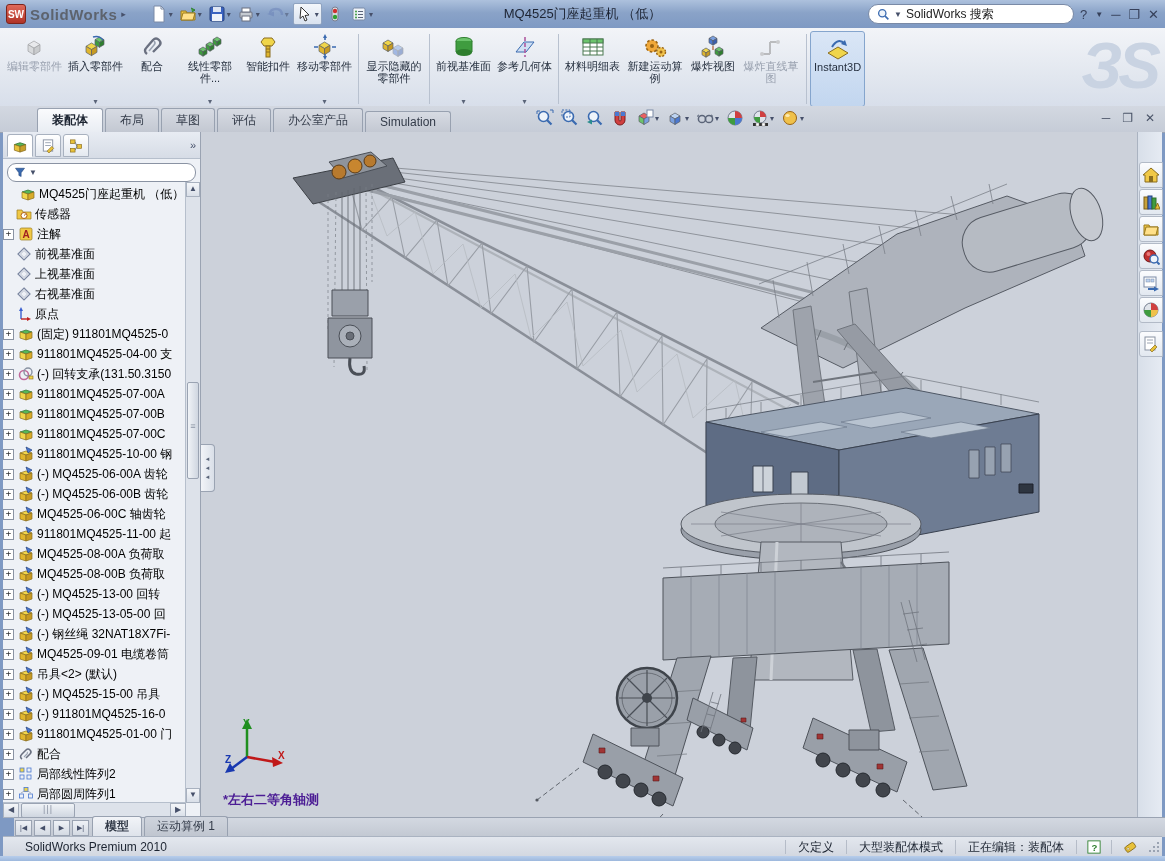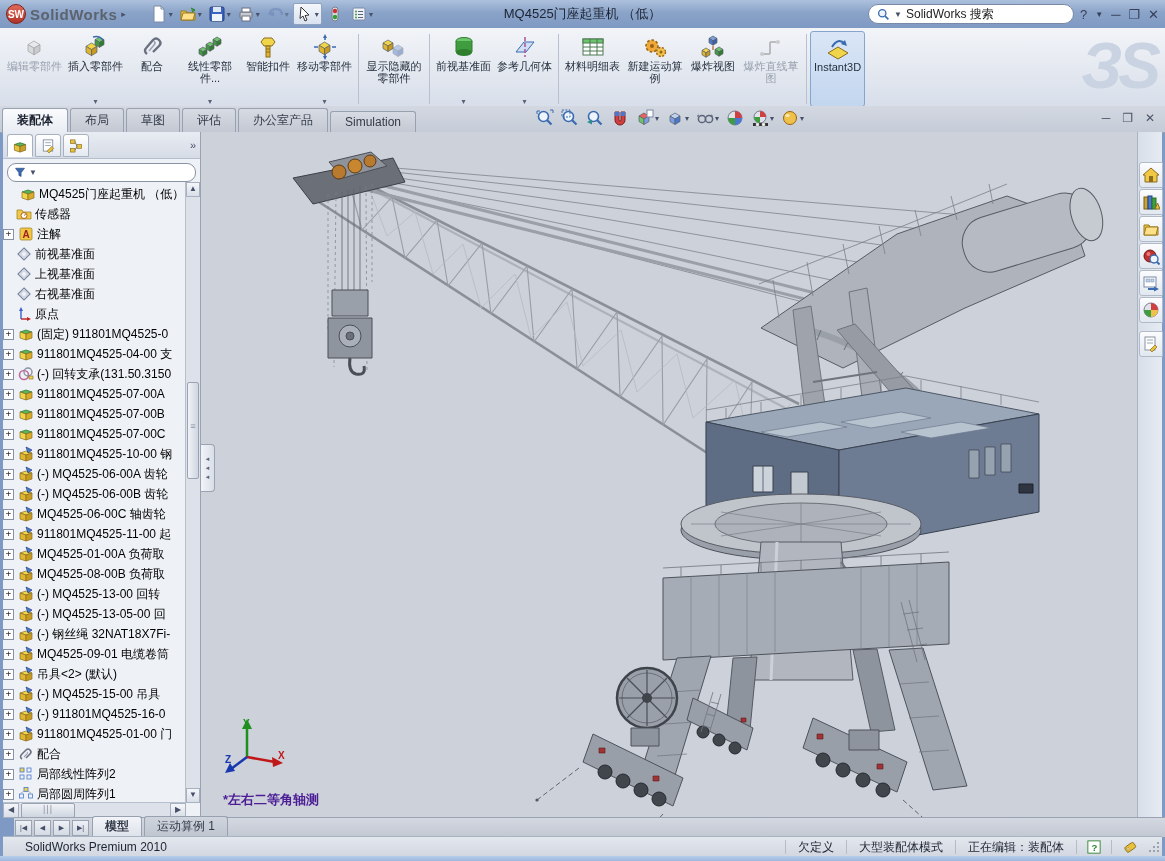--- a/index.html
+++ b/index.html
@@ -3,21 +3,21 @@
 <meta charset="utf-8">
 <style>
   html,body{margin:0;padding:0;}
   body{width:1165px;height:861px;position:relative;font-family:"Liberation Sans",sans-serif;font-size:12px;
        -webkit-font-smoothing:antialiased;overflow:hidden;background:#7e99c3;}
   .win{position:absolute;inset:0;background:#7e99c3;}
   
   .titlebar{position:absolute;left:0;top:0;right:0;height:28px;
     background:linear-gradient(#adc1dd,#8aa3c8 45%,#7e99c3);display:flex;align-items:center;padding:0 6px;}
   .logo{display:flex;align-items:center;gap:4px;margin-right:8px;}
-  .logo-cube{width:18px;height:18px;background:linear-gradient(#e06a5a,#b03327);border:1px solid #7c241c;border-radius:10px;
+  .logo-cube{width:18px;height:18px;background:linear-gradient(#e06a5a,#b03327);border:1px solid #7c241c;border-radius:3px;
     color:#fff;font-weight:bold;font-size:10px;display:flex;align-items:center;justify-content:center;}
   .logo-text{font-size:15px;font-weight:bold;color:#5d636d;letter-spacing:.5px;}
   .qb{display:flex;align-items:center;gap:2px;margin-left:14px;}
   .qbtn{display:flex;align-items:center;padding:1px 2px;border-radius:2px;}
   .qbtn.boxed{border:1px solid #8fa3c0;background:linear-gradient(#f4f7fb,#d9e2ef);}
   .qbtn .dd{font-size:8px;color:#46506a;margin-left:1px;}
   .qbtn.disabled{opacity:.5;}
   .tb-title{position:absolute;left:0;right:0;text-align:center;color:#1d2433;font-size:13px;pointer-events:none;}
   .tb-right{margin-left:auto;display:flex;align-items:center;gap:6px;z-index:2;}
   .searchbox{display:flex;align-items:center;gap:4px;background:#fff;border:1px solid #7a8aa6;border-radius:10px;
@@ -34,21 +34,21 @@
   .rbtn .rlb{font-size:11px;line-height:12px;white-space:pre-wrap;}
   .rbtn .rdd{font-size:8px;color:#5a6478;margin-top:auto;}
   .rbtn.disabled{color:#9aa2b0;}
   .rbtn.disabled svg{filter:grayscale(1);opacity:.55;}
   .rbtn.active{background:linear-gradient(#dae6f6,#c2d6ef);border:1px solid #85a5cd;}
   .rsep{width:1px;background:#b8c1cf;margin:4px 3px;}
   .watermark{position:absolute;right:8px;top:2px;font-size:64px;font-style:italic;font-weight:bold;
     color:#c9d3e2;letter-spacing:-4px;pointer-events:none;line-height:72px;}
   
   .tabrow{position:absolute;left:0;top:106px;right:0;height:26px;background:linear-gradient(#d3d8e1,#c6ccd7);
-    border-bottom:1px solid #9aa3b2;display:flex;align-items:flex-end;}
+    border-bottom:1px solid #9aa3b2;display:flex;align-items:flex-end;padding-left:35px;}
   .ctab{padding:3px 14px;margin-left:2px;border:1px solid #98a1b0;border-bottom:none;border-radius:3px 3px 0 0;
     background:linear-gradient(#d7dbe3,#c3c8d2);color:#333b49;font-size:12px;}
   .ctab.active{background:linear-gradient(#fafbfd,#e9edf3);font-weight:bold;color:#1c2431;}
   .viewbar{position:absolute;left:535px;top:2px;display:flex;align-items:center;gap:5px;}
   .vbtn{display:flex;align-items:center;padding:1px;}
   .vbtn .dd{font-size:8px;color:#46506a;margin-left:1px;}
   .docbtns{position:absolute;right:10px;top:5px;display:flex;gap:12px;color:#4a5468;font-size:12px;}
   
   .main{position:absolute;left:3px;top:132px;width:1159px;height:685px;background:#ccd1db;}
   
@@ -771,21 +771,21 @@
           <div class="trow child">
             <span class="exp">+</span>
             <span class="tic">
               <svg width="16" height="16" viewBox="0 0 16 16">
                 <polygon points="2,7 8,5 14,7 8,9" fill="#f0d54a" stroke="#8a6d1f" stroke-width=".7"></polygon>
                 <polygon points="2,7 8,9 8,15 2,13" fill="#e0b62e" stroke="#8a6d1f" stroke-width=".7"></polygon>
                 <polygon points="14,7 8,9 8,15 14,13" fill="#c79a22" stroke="#8a6d1f" stroke-width=".7"></polygon>
                 <polygon points="8,1 14,4 10,7" fill="#4a78d0" stroke="#24407c" stroke-width=".7"></polygon>
               </svg>
             </span>
-            <span class="tlb">MQ4525-01-00A 负荷取</span>
+            <span class="tlb">MQ4525-08-00A 负荷取</span>
           </div>
           <div class="trow child">
             <span class="exp">+</span>
             <span class="tic">
               <svg width="16" height="16" viewBox="0 0 16 16">
                 <polygon points="2,7 8,5 14,7 8,9" fill="#f0d54a" stroke="#8a6d1f" stroke-width=".7"></polygon>
                 <polygon points="2,7 8,9 8,15 2,13" fill="#e0b62e" stroke="#8a6d1f" stroke-width=".7"></polygon>
                 <polygon points="14,7 8,9 8,15 14,13" fill="#c79a22" stroke="#8a6d1f" stroke-width=".7"></polygon>
                 <polygon points="8,1 14,4 10,7" fill="#4a78d0" stroke="#24407c" stroke-width=".7"></polygon>
               </svg>

